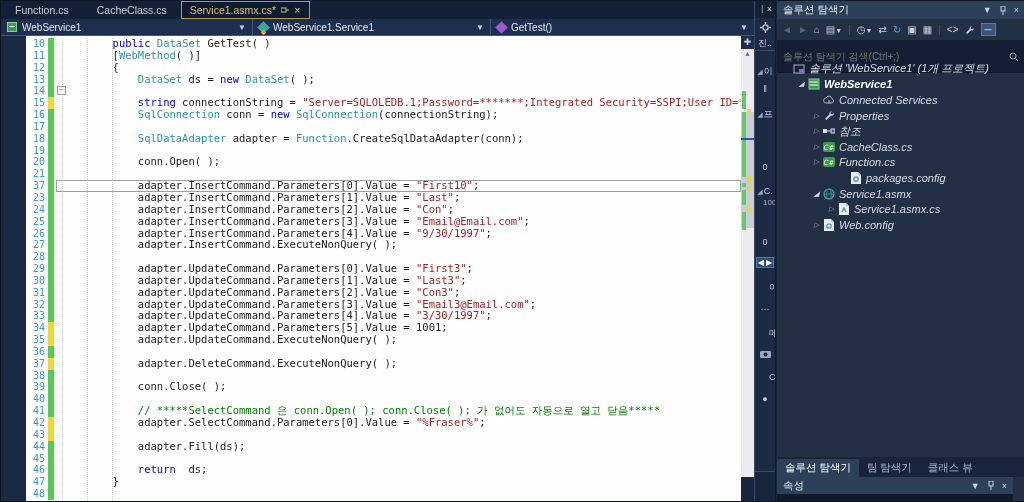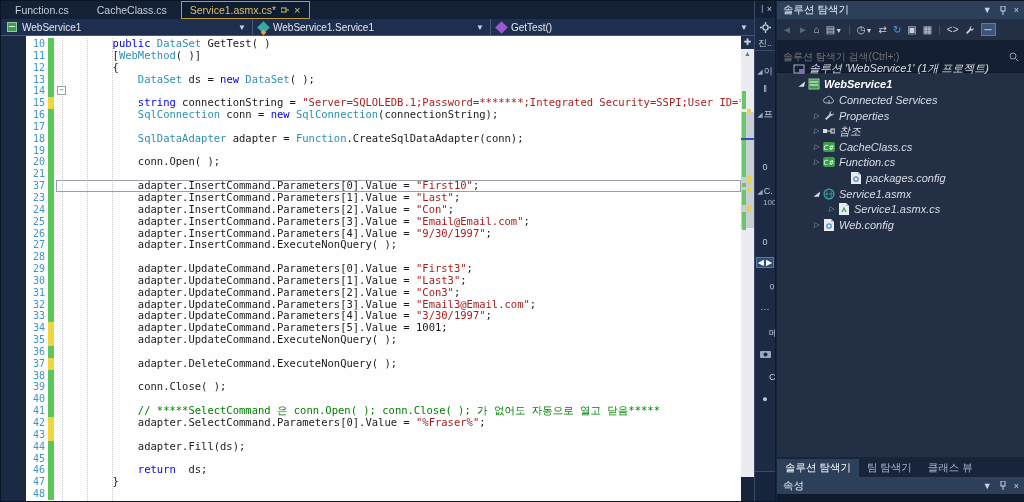--- a/index.html
+++ b/index.html
@@ -84,21 +84,21 @@
   .trow { height:15.6px; display:flex; align-items:center; color:#D8DEE8; font-size:11px; white-space:nowrap; }
   .trow .twist { width:11px; font-size:7px; color:#9AA8BE; text-align:center; flex:none; }
   .trow .twist.open { color:#D4DCE8; }
   .trow .ticon { width:14px; flex:none; display:flex; justify-content:center; }
   .trow .tlabel { margin-left:3px; }
   .trow.bold .tlabel { font-weight:bold; color:#FFFFFF; }
 
   .sebtabs { position:absolute; left:0; right:0; bottom:24px; height:20px; background:#18243A; display:flex; align-items:flex-end; }
   .sebtab { height:18px; padding:0 8px; font-size:10.5px; color:#A8B4C8; display:flex; align-items:center; }
   .sebtab.active { background:#2C4059; color:#FFFFFF; }
-  .props { position:absolute; left:0; right:0; bottom:0; height:24px; background:#101B2C; }
+  .props { position:absolute; left:0; right:12px; bottom:0; height:24px; background:#101B2C; }
   .props .ptitle { height:17px; }
 
   .icon-svg { display:block; }
 </style>
 </head>
 <body>
 
 <div class="win">
 
   <div class="editor-group">

